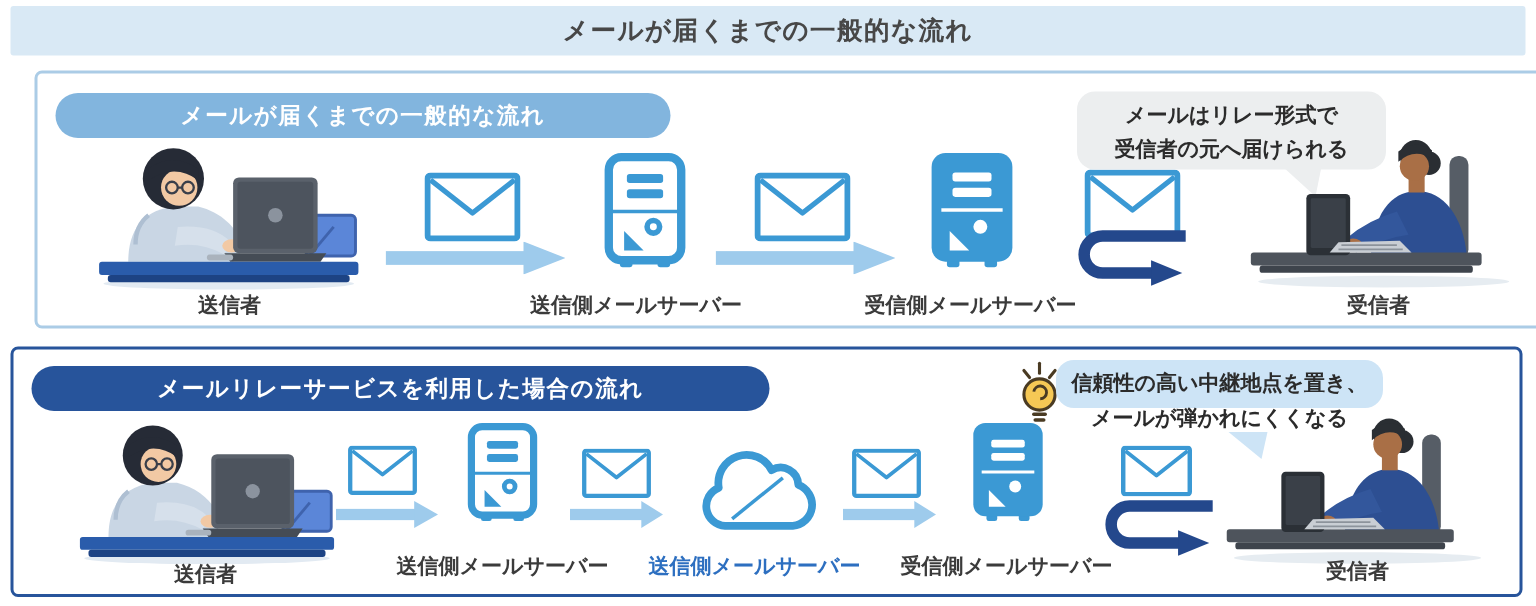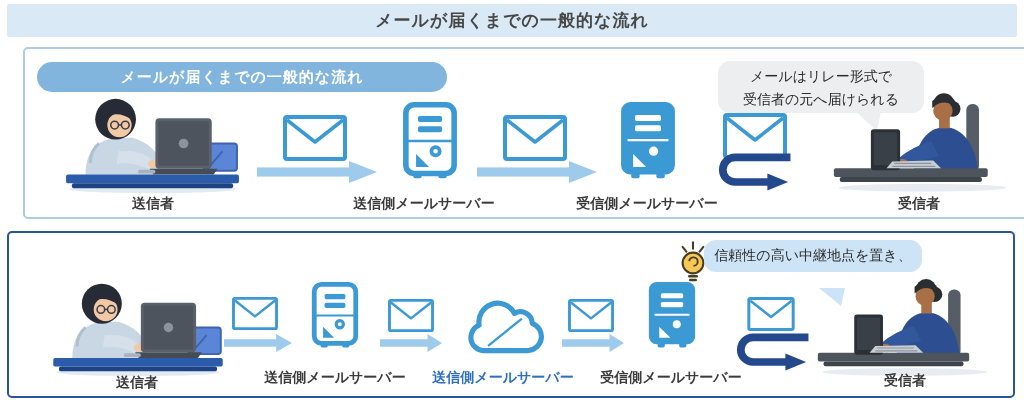--- a/index.html
+++ b/index.html
@@ -12,21 +12,21 @@
   .panel{position:absolute;left:7px;width:1008px;background:#fff;border-radius:5px;box-sizing:border-box;}
   .panel-1{top:47px;height:172px;border:2px solid #abcce6;margin-left:16px;}
   .panel-2{top:231px;height:167px;border:2px solid #27549b;}
   .pill{position:absolute;border-radius:16px;display:flex;align-items:center;justify-content:center;
         color:#fff;font-size:15px;font-weight:bold;letter-spacing:1px;}
   .pill-1{left:12px;top:13px;width:410px;height:30px;background:#82b5de;}
   .pill-2{left:12px;top:11px;width:492px;height:30px;background:#27549b;}
   .label{position:absolute;width:200px;text-align:center;font-size:14px;font-weight:bold;color:#3b3b3b;}
   .label-blue-dark{color:#16387a;font-size:13px;}
   .label-blue{color:#2d6fc0;}
-  .bubble{position:absolute;border-radius:12px;text-align:center;font-size:14px;font-weight:normal;
+  .bubble{position:absolute;border-radius:12px;text-align:center;font-size:14px;font-weight:bold;
           color:#2b2b2b;line-height:23px;padding-top:4px;box-sizing:border-box;}
   .bubble-gray{background:#eceeef;}
   .bubble-blue{background:#cde4f6;}
 </style>
 </head>
 <body>
 
 <svg width="0" height="0" style="position:absolute" aria-hidden="true">
   <defs>
     <symbol id="sym-envelope" viewBox="0 0 64 46">
@@ -174,20 +174,21 @@
         <polygon points="2,0 28,0 24,20" fill="#eceeef"></polygon>
       </svg>
 
     <svg class="abs" style="left:805px;top:40px;width:185px;height:104px">
         <use href="#sym-receiver"></use>
       </svg>
     <div class="label" style="left:794px;top:146px">受信者</div>
   </div>
 
   <div class="panel panel-2">
+    <div class="pill pill-2">メールリレーサービスを利用した場合の流れ</div>
 
     <svg class="abs" style="left:38px;top:45px;width:182px;height:99px">
         <use href="#sym-sender"></use>
       </svg>
     <div class="label" style="left:28px;top:141px">送信者</div>
 
     <svg class="abs" style="left:223px;top:64px;width:46px;height:33px">
         <use href="#sym-envelope"></use>
       </svg>
     <svg class="abs" style="left:215px;top:101px;width:68px;height:18px">
@@ -228,20 +229,21 @@
       </svg>
     <svg class="abs" style="left:721px;top:99px;width:80px;height:40px">
         <use href="#sym-uturn"></use>
       </svg>
 
     <svg class="abs" style="left:667px;top:7px;width:34px;height:46px">
         <use href="#sym-bulb"></use>
       </svg>
     <div class="bubble bubble-blue" style="left:695px;top:7px;width:218px;height:32px">
       <div>信頼性の高い中継地点を置き、</div>
+      <div>メールが弾かれにくくなる</div>
     </div>
     <svg class="abs" style="left:808px;top:55px;width:30px;height:20px" viewBox="0 0 30 20">
         <polygon points="2,0 28,0 24,18" fill="#cde4f6"></polygon>
       </svg>
 
     <svg class="abs" style="left:805px;top:43px;width:182px;height:100px">
         <use href="#sym-receiver"></use>
       </svg>
     <div class="label" style="left:796px;top:139px">受信者</div>
   </div>

